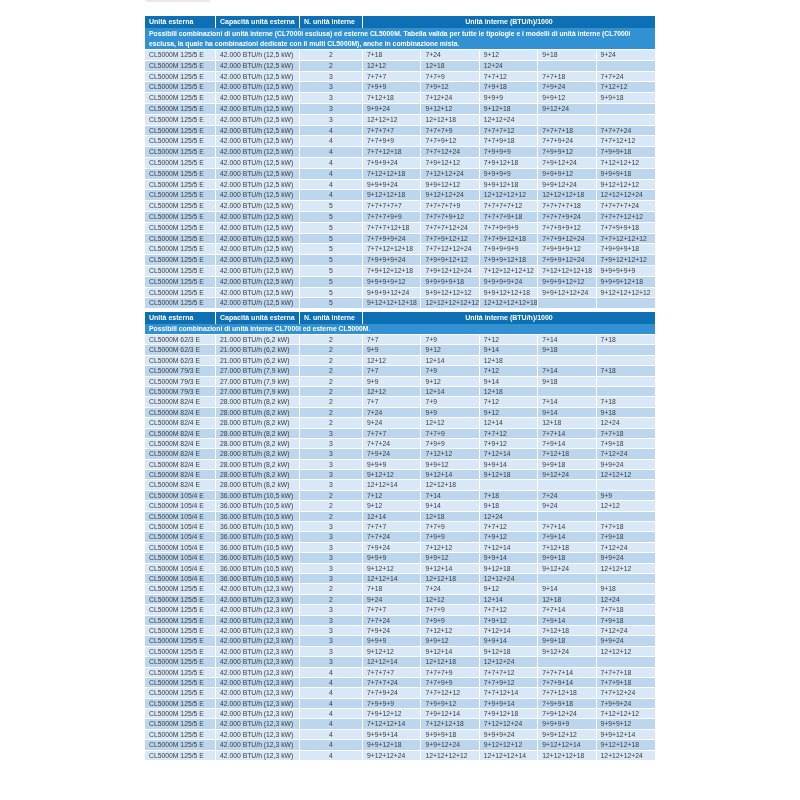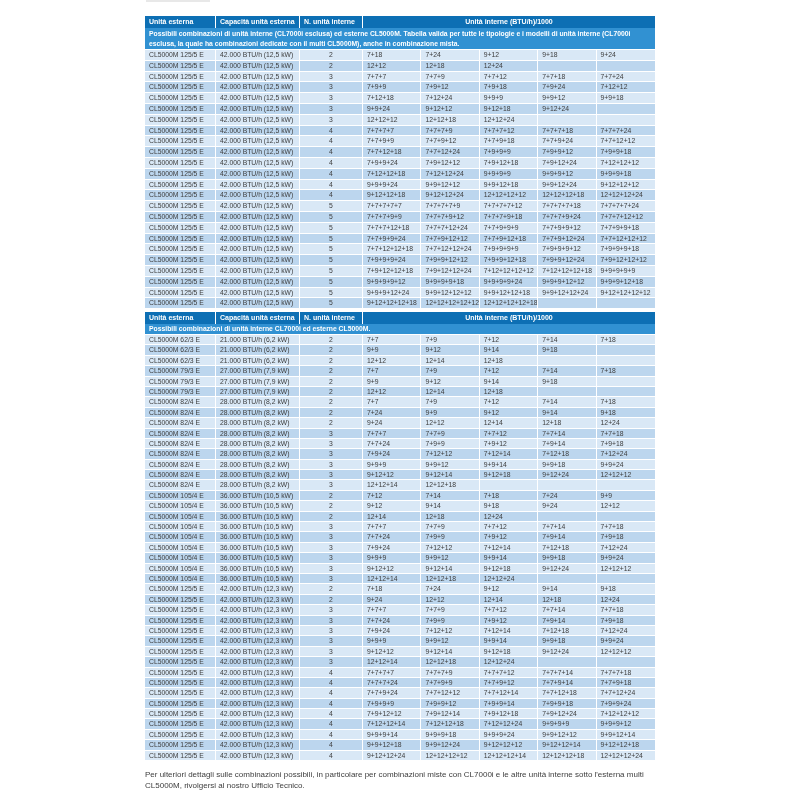--- a/index.html
+++ b/index.html
@@ -724,15 +724,14 @@
           <div class="cell center">4</div>
           <div class="cell">9+12+12+24</div>
           <div class="cell">12+12+12+12</div>
           <div class="cell">12+12+12+14</div>
           <div class="cell">12+12+12+18</div>
           <div class="cell">12+12+12+24</div>
         </div>
       </div>
   </div>
 
-  <div class="footer">Per ulteriori dettagli sulle combinazioni possibili, in particolare per combinazioni miste con CL7000i e le altre unità interne sotto l'esterna multi CL5000M, rivolgersi al nostro Ufficio Tecnico.</div>
 
 </div>
 
 </body></html>

